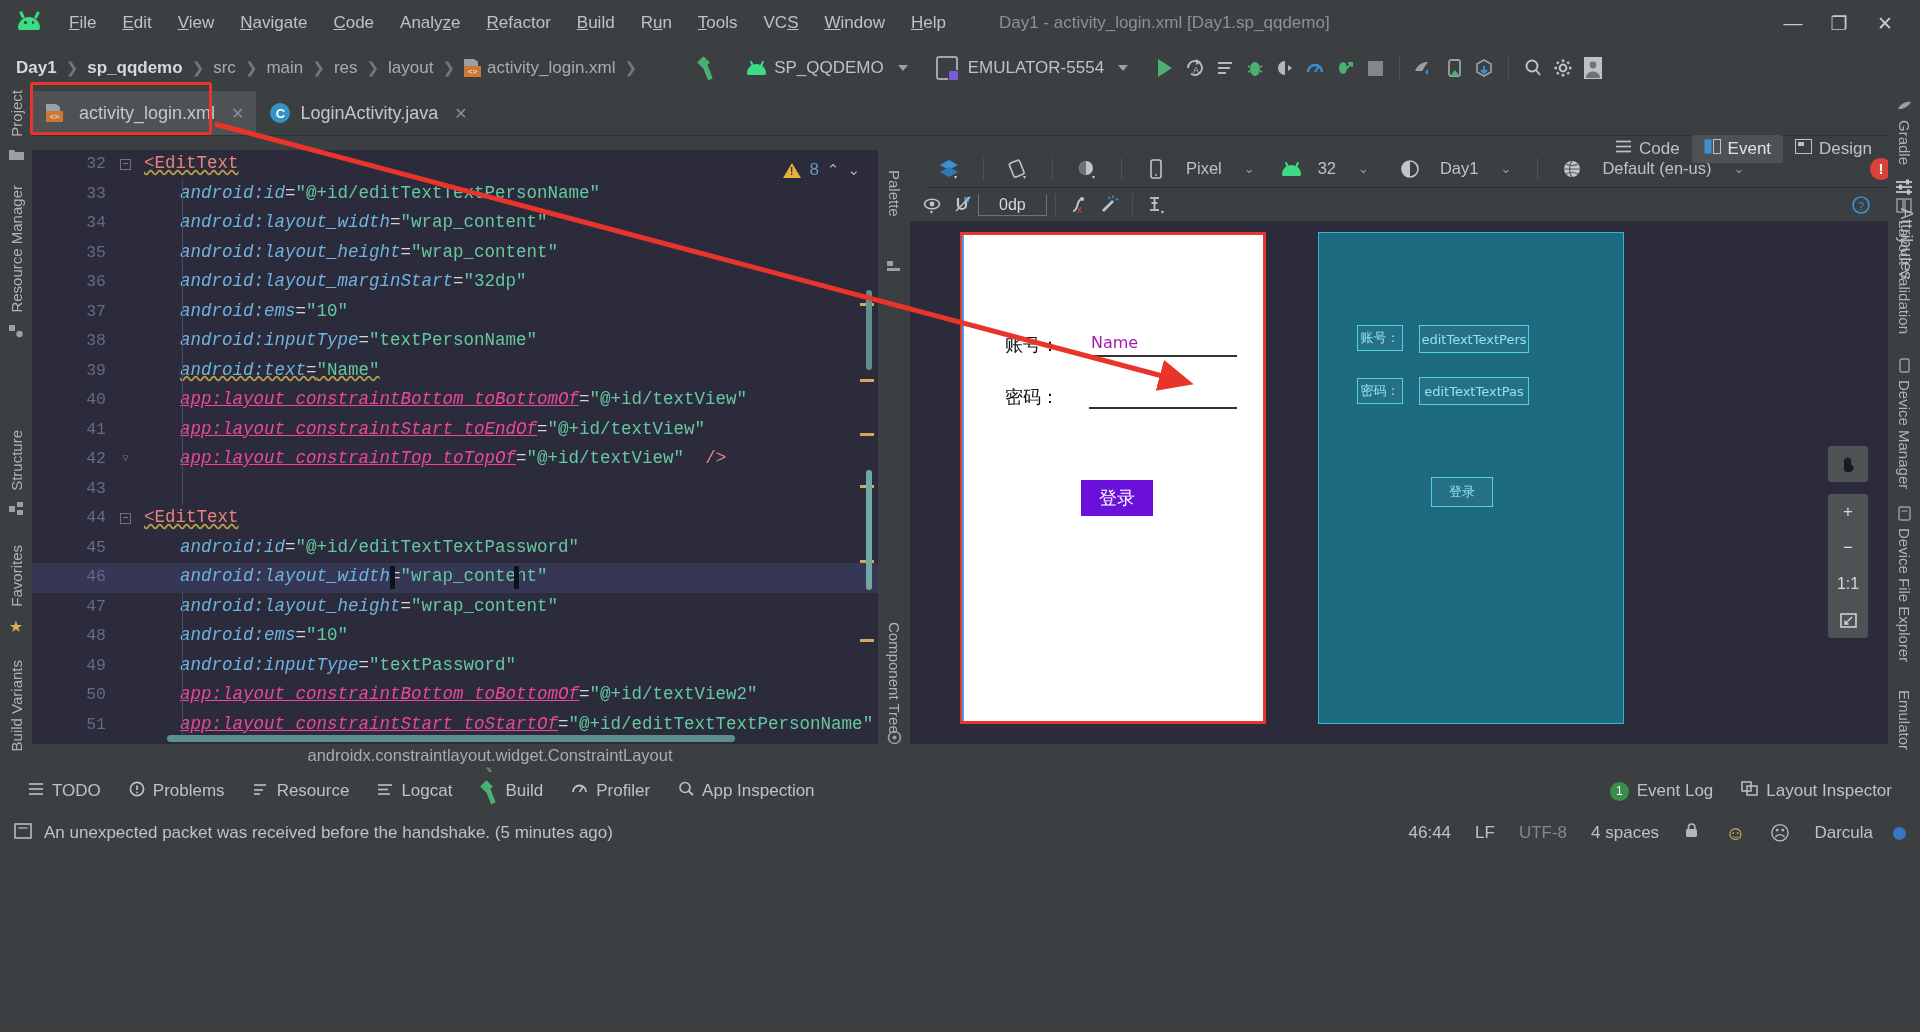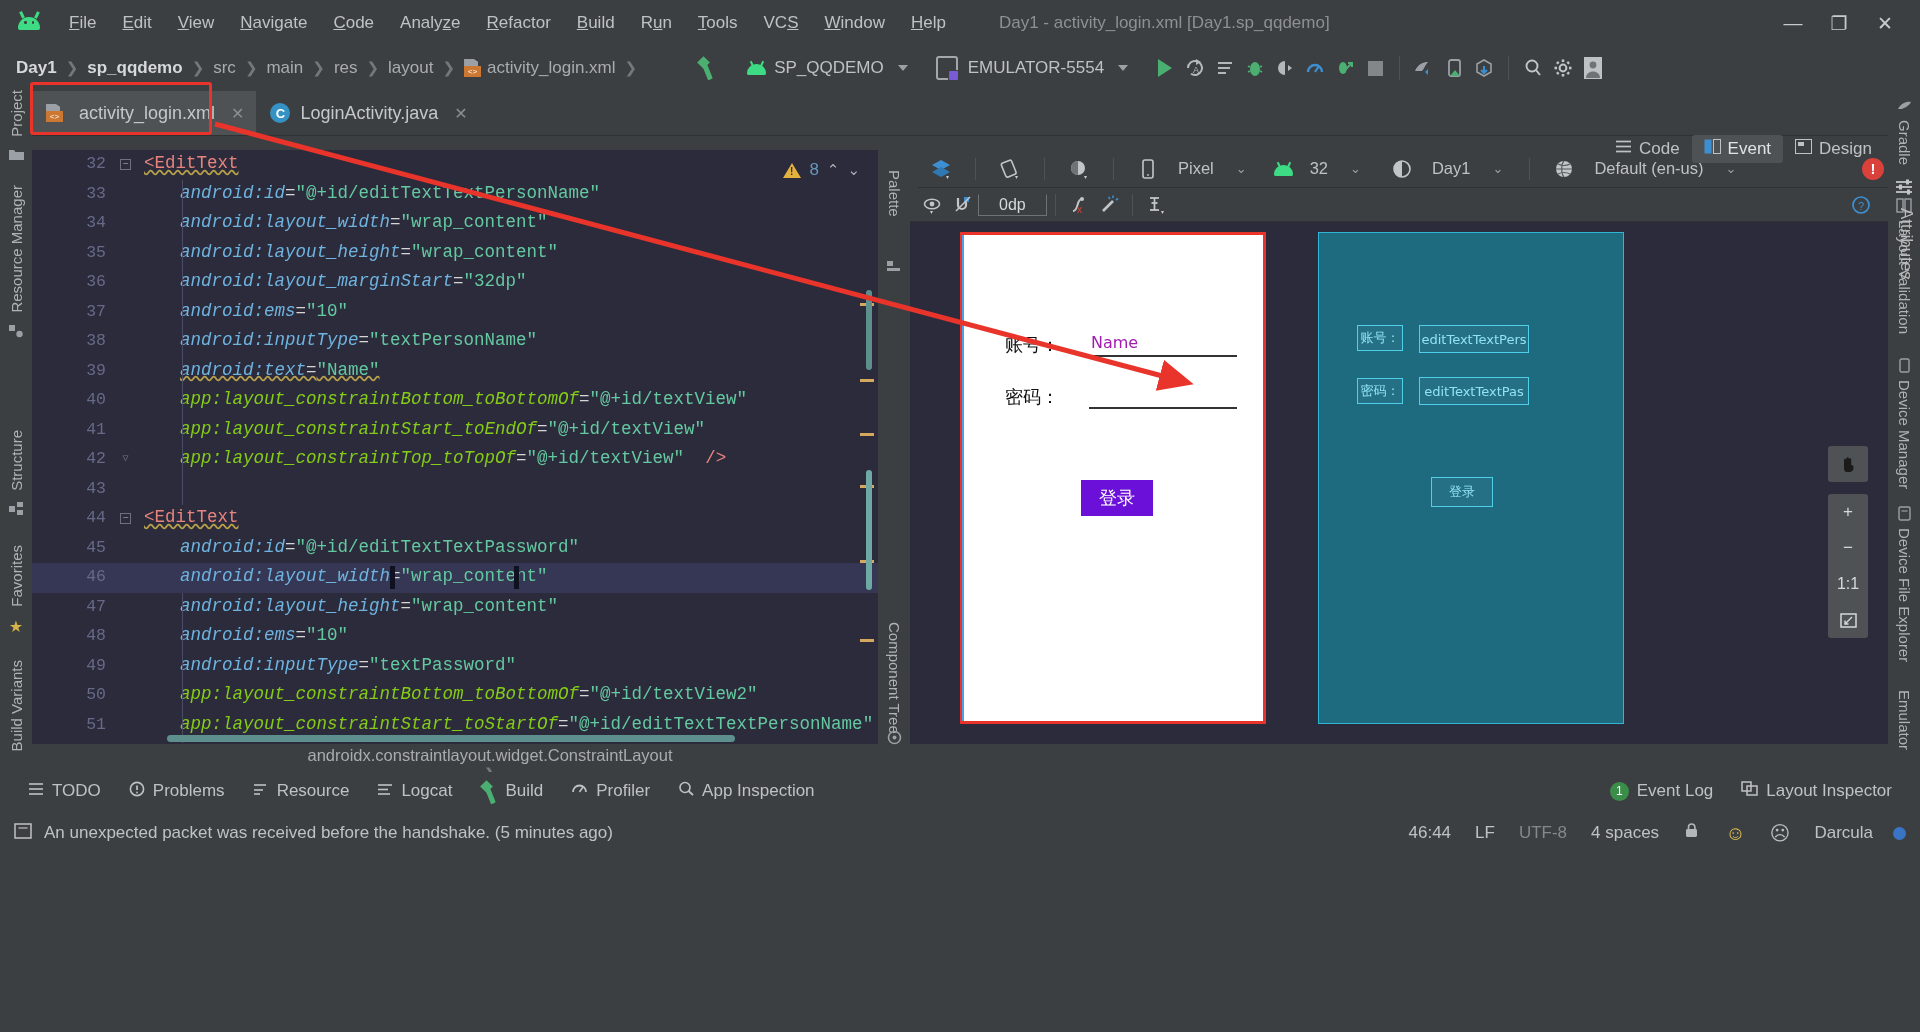--- a/index.html
+++ b/index.html
@@ -123,21 +123,21 @@
   .codearea{ position:absolute;left:0;top:0;width:846px;height:100%;}
   .cline{ position:relative; height:29.5px; font-family:"Liberation Mono", monospace; font-size:17.5px; white-space:pre;}
   .cline.cur{ background:#353754; }
   .lnum{ position:absolute; left:30px; width:44px; text-align:right; color:#666a88; font-size:16.5px;
          font-family:"Liberation Mono",monospace; top:4px;}
   .ctext{ position:absolute; left:112px; top:3px; }
   .tok-tag{ color:#e8837d; }
   .tok-attr{ color:#6fb4e0; font-style:italic; }
   .tok-eq{ color:#d6d6d6; }
   .tok-val{ color:#64c8a0; }
-  .tok-app{ color:#84cc16; font-style:italic; }
+  .tok-app{ color:#ec4899; font-style:italic;text-decoration:underline; }
   .squig{ text-decoration: underline wavy #b8a04a; text-decoration-skip-ink:none;}
   .foldmark{ position:absolute; left:88px; top:9px; width:11px;height:11px;border:1px solid #6d7080;color:#9a9db0;
      font-size:10px;line-height:9px;text-align:center;}
   .foldline{ position:absolute; left:150px; top:0; width:1px; background:#4a4d68; }
   .selbar{ position:absolute; background:#0f1020; width:5px; height:23px; top:3px;}
 
   
   .warnbox{ position:absolute; right:12px; top:160px; display:flex;align-items:center;gap:8px; z-index:9;}
   .warn-tri{ width:0;height:0;border-left:9px solid transparent;border-right:9px solid transparent;border-bottom:15px solid #e3b23c;position:relative;}
   .warn-tri:after{content:"!";position:absolute;left:-2.5px;top:3px;color:#2b2b3b;font-size:10px;font-weight:bold;}
@@ -160,21 +160,21 @@
   }
 
   
   .designpane{
     position:absolute; left:878px; top:150px; width:1010px; height:594px; background:#3c3f41;
   }
   .dp-rail{ position:absolute;left:0;top:0;width:32px;height:594px;background:#3c3f41;}
   .dp-rail .vtxt{writing-mode:vertical-rl;text-orientation:mixed;font-size:15px;color:#b0b3b6;white-space:nowrap;}
 
   .dtoolbar{
-    position:absolute; left:40px; top:0; width:978px; height:38px; background:#3c3f41;
+    position:absolute; left:48px; top:0; width:978px; height:38px; background:#3c3f41;
     display:flex; align-items:center; gap:11px; padding-left:8px; border-bottom:1px solid #2f3133;
   }
   .dtoolbar2{
     position:absolute; left:32px; top:38px; width:978px; height:34px; background:#3c3f41;
     display:flex; align-items:center; padding-left:8px; border-bottom:1px solid #2f3133;
   }
   .dsep{width:1px;height:22px;background:#4e5254;margin:0 8px;}
   .dlabel{ color:#bfc2c4;font-size:16.5px;margin:0 4px;}
   .dcaret{ color:#9da0a3; font-size:13px; margin:0 7px;}
 

